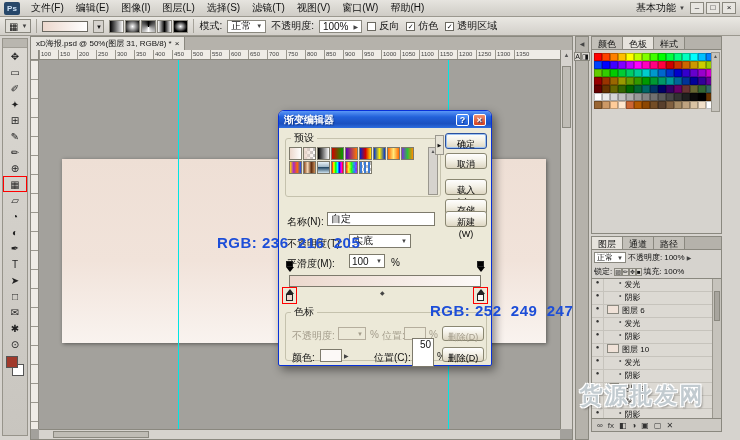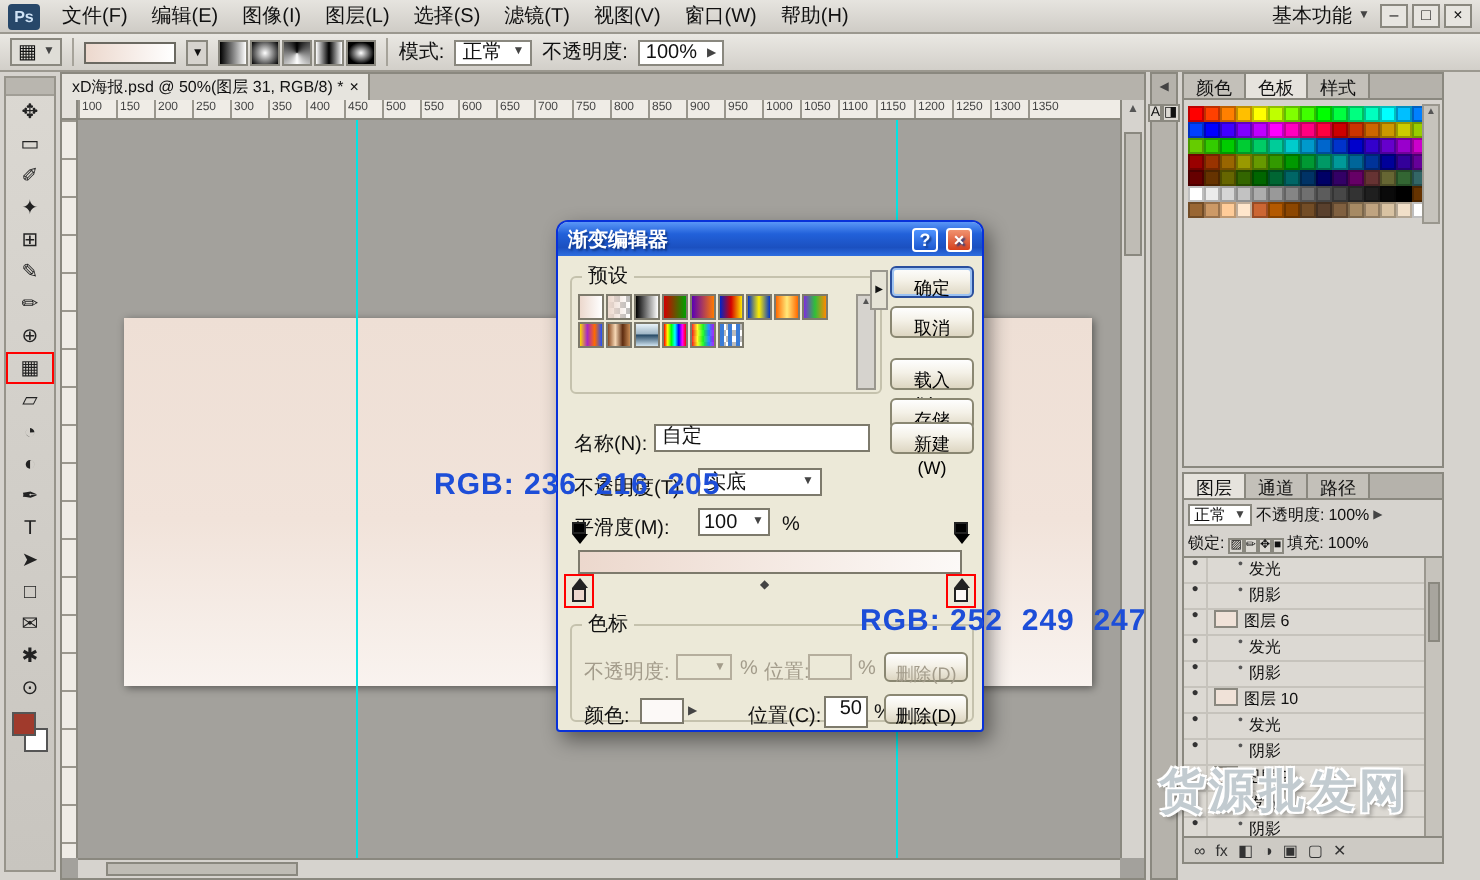--- a/index.html
+++ b/index.html
@@ -190,21 +190,21 @@
     background:#ece9d8;display:flex;align-items:center;justify-content:flex-end;padding:0 2px;}
   #op-pct{left:84px;top:10px;}
   #loc-label{left:96px;top:10px;}
   #loc-field{position:absolute;left:118px;top:8px;width:22px;height:13px;border:1px solid #b5ae9d;background:#ece9d8;}
   #loc-pct{left:143px;top:10px;}
   #del1{position:absolute;left:156px;top:7px;width:42px;height:15px;color:#a39c8b;}
   #col-label{left:6px;top:32px;}
   #col-swatch{position:absolute;left:34px;top:30px;width:22px;height:13px;border:1px solid #7d7a6c;background:#fff;}
   #col-arrow{left:58px;top:33px;font-size:6px;}
   #loc2-label{left:88px;top:32px;}
-  #loc2-field{position:absolute;left:126px;top:29px;width:22px;height:16px;background:#fff;
+  #loc2-field{position:absolute;left:126px;top:19px;width:22px;height:29px;background:#fff;
     border:1px solid #7d7a6c;text-align:right;padding:0 2px;line-height:12px;}
   #loc2-pct{left:151px;top:32px;}
   #del2{position:absolute;left:156px;top:28px;width:42px;height:15px;}
 
   
   .rgb-annotation{position:absolute;color:#1d4ed8;font-size:15px;font-weight:bold;z-index:70;
     white-space:pre;letter-spacing:.5px;margin-left:12px;}
   #rgb1{left:205px;top:234px;}
   #rgb2{left:418px;top:302px;}
   #watermark{position:absolute;left:552px;top:380px;width:180px;z-index:80;text-align:center;
@@ -263,20 +263,34 @@
     <span class="optlabel">模式:</span>
     <span class="opt-select">
       <span>正常</span>
       <span class="tiny-arrow">▼</span>
     </span>
     <span class="optlabel">不透明度:</span>
     <span class="opt-select">
       <span>100%</span>
       <span class="tiny-arrow">▶</span>
     </span>
+    <span id="opt-checks">
+        <span class="optcheck">
+          <span class="cb"></span>
+          <span>反向</span>
+        </span>
+        <span class="optcheck">
+          <span class="cb">✓</span>
+          <span>仿色</span>
+        </span>
+        <span class="optcheck">
+          <span class="cb">✓</span>
+          <span>透明区域</span>
+        </span>
+      </span>
   </div>
 
   <div id="toolbar">
     <div id="toolbar-header"></div>
     <div id="tools">
         <div class="tool">✥</div>
         <div class="tool">▭</div>
         <div class="tool">✐</div>
         <div class="tool">✦</div>
         <div class="tool">⊞</div>

